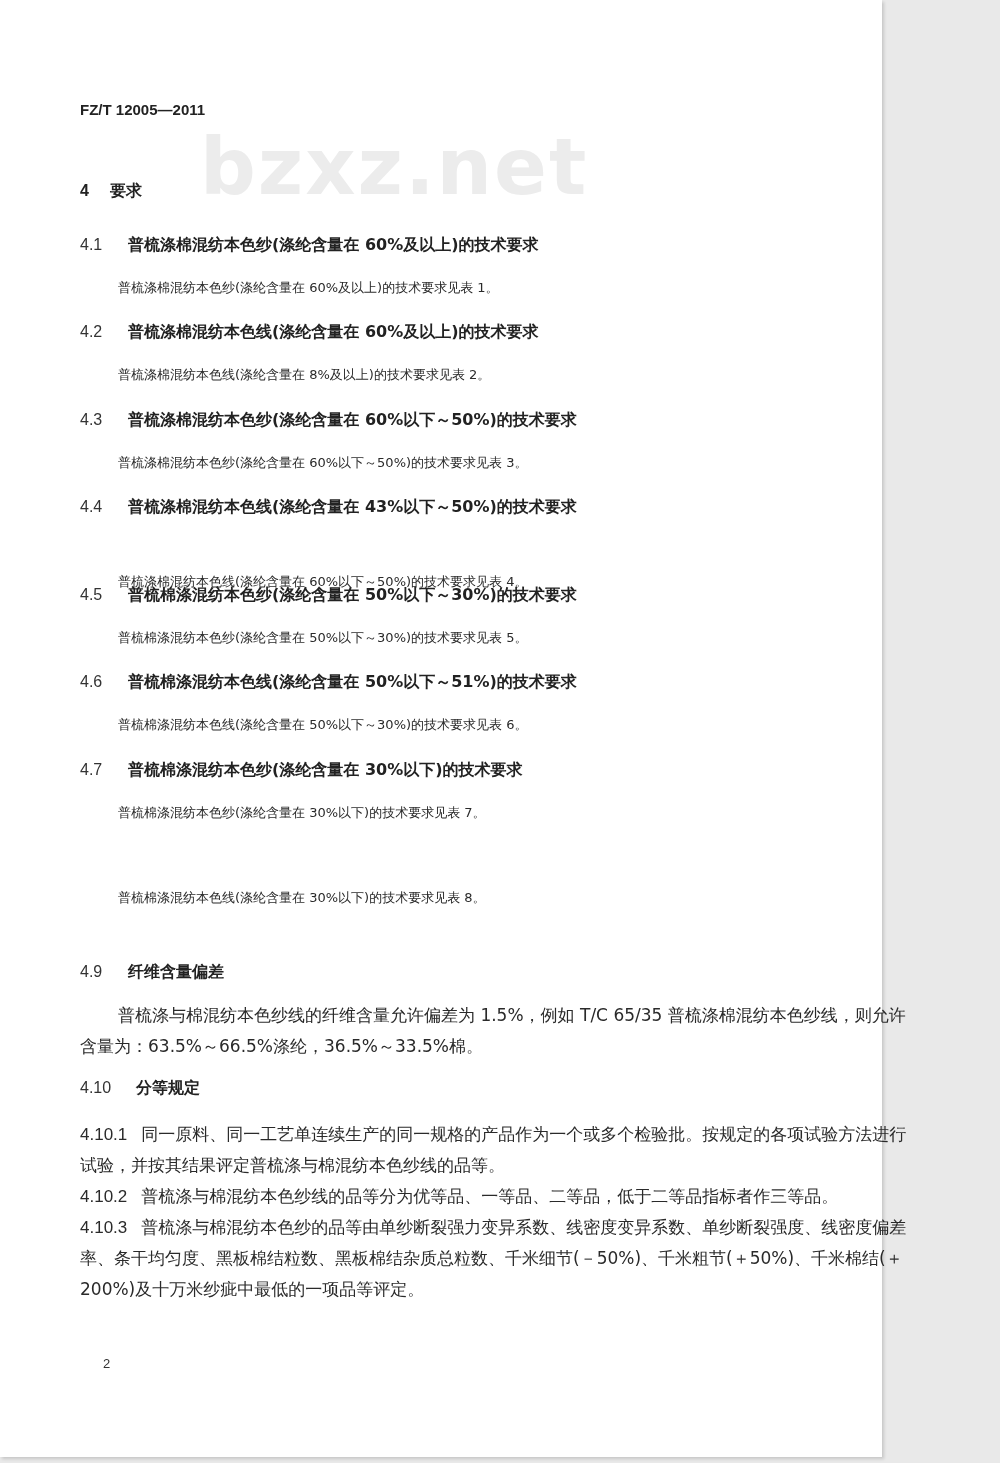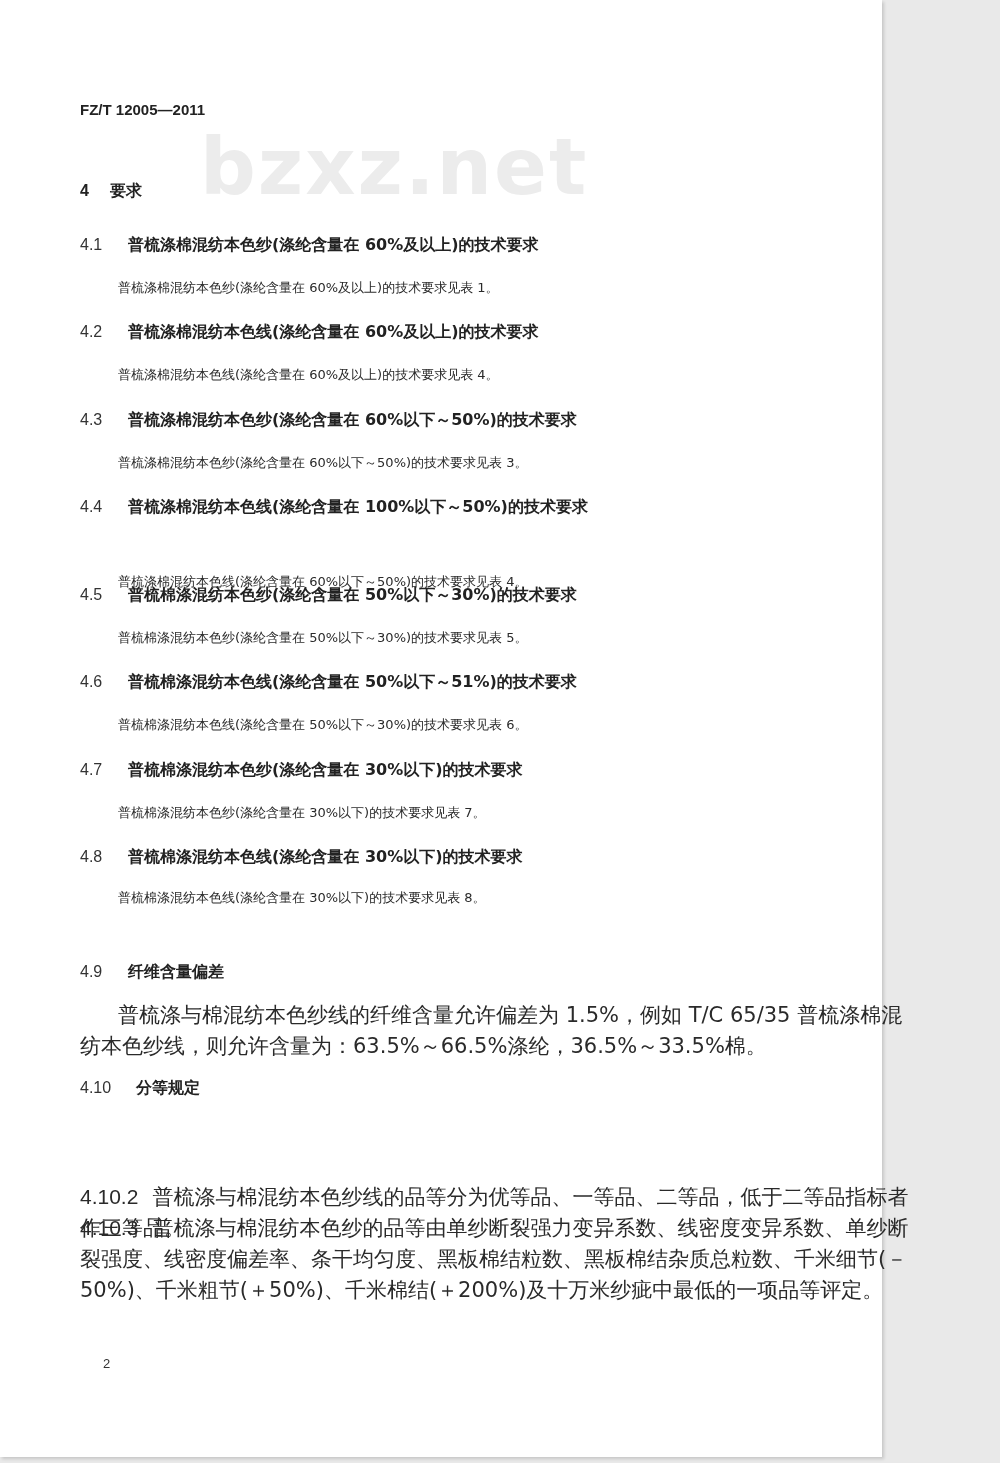--- a/index.html
+++ b/index.html
@@ -28,21 +28,21 @@
   }
   .h2 .num { display:inline-block; width:48px; font-family:"Liberation Sans", sans-serif; font-weight:normal; color:#333; }
   .h2.wide .num { width:56px; }
   .p {
     position:absolute; left:118px; font-size:13px; color:#2a2a2a; white-space:nowrap;
   }
   .note {
     position:absolute; left:118px; font-size:12.5px; color:#2a2a2a; white-space:nowrap; font-weight:bold;
   }
   .para {
-    position:absolute; left:80px; width:840px; font-size:21px; color:#2a2a2a; line-height:31px;
+    position:absolute; left:80px; width:840px; font-size:17px; color:#2a2a2a; line-height:31px;
   }
   .para.indent { text-indent:38px; }
   .para .num { font-family:"Liberation Sans", sans-serif; margin-right:14px; }
   .page-num {
     position:absolute; left:103px; top:1356px; font-size:13px; color:#333; font-family:"Liberation Sans", sans-serif;
   }
 </style>
 </head>
 <body>
 
@@ -57,62 +57,62 @@
   </div>
 
   <div class="h2" style="top:235px;">
     <span class="num">4.1</span><span>普梳涤棉混纺本色纱(涤纶含量在 60%及以上)的技术要求</span>
   </div>
   <div class="p" style="top:279px;">普梳涤棉混纺本色纱(涤纶含量在 60%及以上)的技术要求见表 1。</div>
 
   <div class="h2" style="top:322px;">
     <span class="num">4.2</span><span>普梳涤棉混纺本色线(涤纶含量在 60%及以上)的技术要求</span>
   </div>
-  <div class="p" style="top:366px;">普梳涤棉混纺本色线(涤纶含量在 60%及以上)的技术要求见表 4。</div>
+  <div class="p" style="top:366px;">普梳涤棉混纺本色线(涤纶含量在 8%及以上)的技术要求见表 2。</div>
 
   <div class="h2" style="top:410px;">
     <span class="num">4.3</span><span>普梳涤棉混纺本色纱(涤纶含量在 60%以下～50%)的技术要求</span>
   </div>
   <div class="p" style="top:454px;">普梳涤棉混纺本色纱(涤纶含量在 60%以下～50%)的技术要求见表 3。</div>
 
   <div class="h2" style="top:497px;">
-    <span class="num">4.4</span><span>普梳涤棉混纺本色线(涤纶含量在 100%以下～50%)的技术要求</span>
+    <span class="num">4.4</span><span>普梳涤棉混纺本色线(涤纶含量在 43%以下～50%)的技术要求</span>
   </div>
   <div class="p" style="top:541px;margin-top:32px;">普梳涤棉混纺本色线(涤纶含量在 60%以下～50%)的技术要求见表 4。</div>
 
   <div class="h2" style="top:585px;">
     <span class="num">4.5</span><span>普梳棉涤混纺本色纱(涤纶含量在 50%以下～30%)的技术要求</span>
   </div>
   <div class="p" style="top:629px;">普梳棉涤混纺本色纱(涤纶含量在 50%以下～30%)的技术要求见表 5。</div>
 
   <div class="h2" style="top:672px;">
     <span class="num">4.6</span><span>普梳棉涤混纺本色线(涤纶含量在 50%以下～51%)的技术要求</span>
   </div>
   <div class="p" style="top:716px;">普梳棉涤混纺本色线(涤纶含量在 50%以下～30%)的技术要求见表 6。</div>
 
   <div class="h2" style="top:760px;">
     <span class="num">4.7</span><span>普梳棉涤混纺本色纱(涤纶含量在 30%以下)的技术要求</span>
   </div>
   <div class="p" style="top:804px;">普梳棉涤混纺本色纱(涤纶含量在 30%以下)的技术要求见表 7。</div>
 
-  <div class="h2" style="top:847px;">
-    <span class="num">4.8</span><span>普梳棉涤混纺本色线(涤纶含量在 30%以下)的技术要求</span>
-  </div>
   <div class="p" style="top:889px;">普梳棉涤混纺本色线(涤纶含量在 30%以下)的技术要求见表 8。</div>
 
 
   <div class="h2" style="top:962px;">
     <span class="num">4.9</span><span>纤维含量偏差</span>
   </div>
   <div class="para indent" style="top:1000px;">普梳涤与棉混纺本色纱线的纤维含量允许偏差为 1.5%，例如 T/C 65/35 普梳涤棉混纺本色纱线，则允许含量为：63.5%～66.5%涤纶，36.5%～33.5%棉。</div>
 
   <div class="h2 wide" style="top:1078px;">
     <span class="num">4.10</span><span>分等规定</span>
   </div>
 
+  <div class="para" style="top:1119px;">
+    <span class="num">4.10.1</span><span>同一原料、同一工艺单连续生产的同一规格的产品作为一个或多个检验批。按规定的各项试验方法进行试验，并按其结果评定普梳涤与棉混纺本色纱线的品等。</span>
+  </div>
 
   <div class="para" style="top:1181px;">
     <span class="num">4.10.2</span><span>普梳涤与棉混纺本色纱线的品等分为优等品、一等品、二等品，低于二等品指标者作三等品。</span>
   </div>
 
   <div class="para" style="top:1212px;">
     <span class="num">4.10.3</span><span>普梳涤与棉混纺本色纱的品等由单纱断裂强力变异系数、线密度变异系数、单纱断裂强度、线密度偏差率、条干均匀度、黑板棉结粒数、黑板棉结杂质总粒数、千米细节(－50%)、千米粗节(＋50%)、千米棉结(＋200%)及十万米纱疵中最低的一项品等评定。</span>
   </div>
 
   <div class="page-num">2</div>

